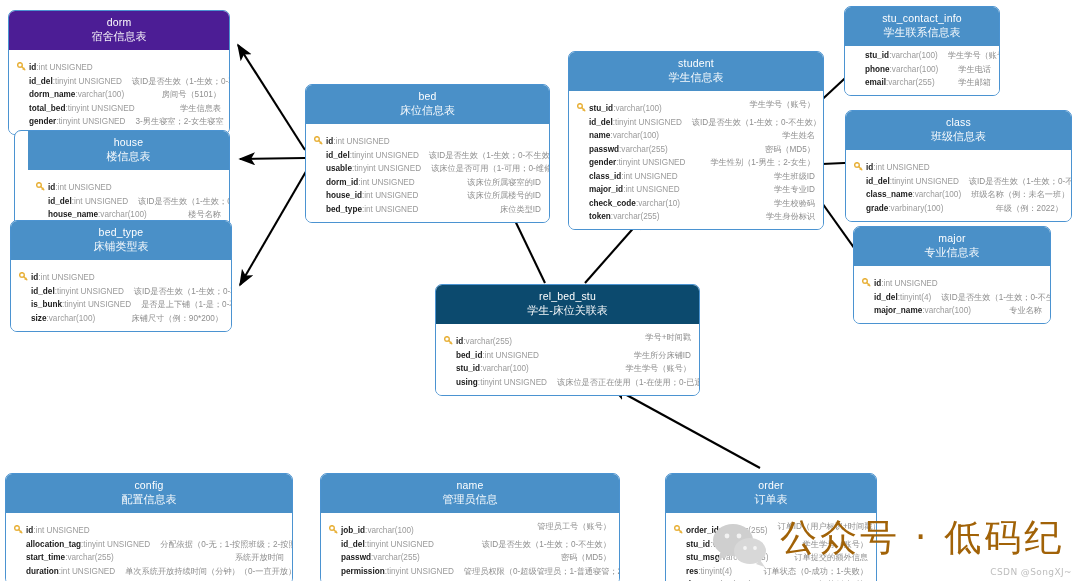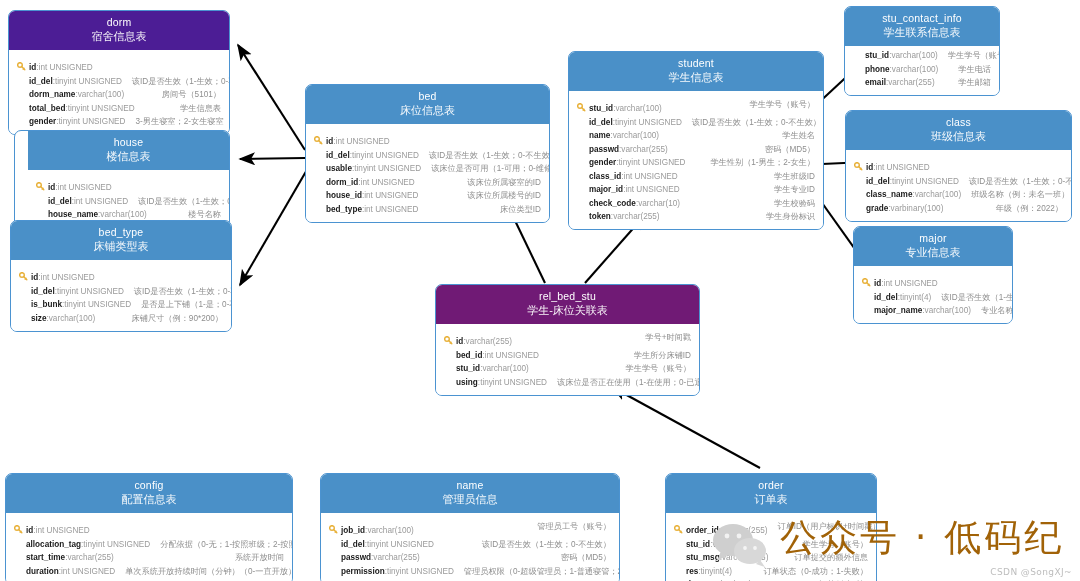--- a/index.html
+++ b/index.html
@@ -468,21 +468,21 @@
             <div class="fld-left">
               <span class="pk-pad"></span>
               <span class="fld-name">grade</span>
               <span class="fld-type">: </span>
               <span class="fld-type">varbinary(100)</span>
             </div>
             <div class="fld-comment">年级（例：2022）</div>
           </div>
         </div>
       </div>
-      <div class="table-box" style="left: 853px; top: 226px; width: 160px;">
+      <div class="table-box" style="left: 853px; top: 226px; width: 198px;">
         <div class="tbl-header" style="background: rgb(74, 144, 200);">
           <div class="tbl-name">major</div>
           <div class="tbl-cn">专业信息表</div>
         </div>
         <div class="tbl-body">
           <div class="fld-row">
             <div class="fld-left">
               <span class="keyicon"><svg viewBox="0 0 12 12" width="9" height="9">
                   <circle cx="4" cy="4" r="3.1" fill="none" stroke="#e8b13a" stroke-width="1.9"></circle>
                   <path d="M6.1 6.1 L10.4 10.4" stroke="#e8b13a" stroke-width="1.9" stroke-linecap="round"></path>
@@ -508,21 +508,21 @@
               <span class="pk-pad"></span>
               <span class="fld-name">major_name</span>
               <span class="fld-type">: </span>
               <span class="fld-type">varchar(100)</span>
             </div>
             <div class="fld-comment">专业名称</div>
           </div>
         </div>
       </div>
       <div class="table-box" style="left: 435px; top: 284px; width: 265px;">
-        <div class="tbl-header" style="background: #701a75;">
+        <div class="tbl-header" style="background: #0c4a6e;">
           <div class="tbl-name">rel_bed_stu</div>
           <div class="tbl-cn">学生-床位关联表</div>
         </div>
         <div class="tbl-body">
           <div class="fld-row">
             <div class="fld-left">
               <span class="keyicon"><svg viewBox="0 0 12 12" width="9" height="9">
                   <circle cx="4" cy="4" r="3.1" fill="none" stroke="#e8b13a" stroke-width="1.9"></circle>
                   <path d="M6.1 6.1 L10.4 10.4" stroke="#e8b13a" stroke-width="1.9" stroke-linecap="round"></path>
                   <path d="M8.2 9.6 L9.4 8.4" stroke="#e8b13a" stroke-width="1.7" stroke-linecap="round"></path>

